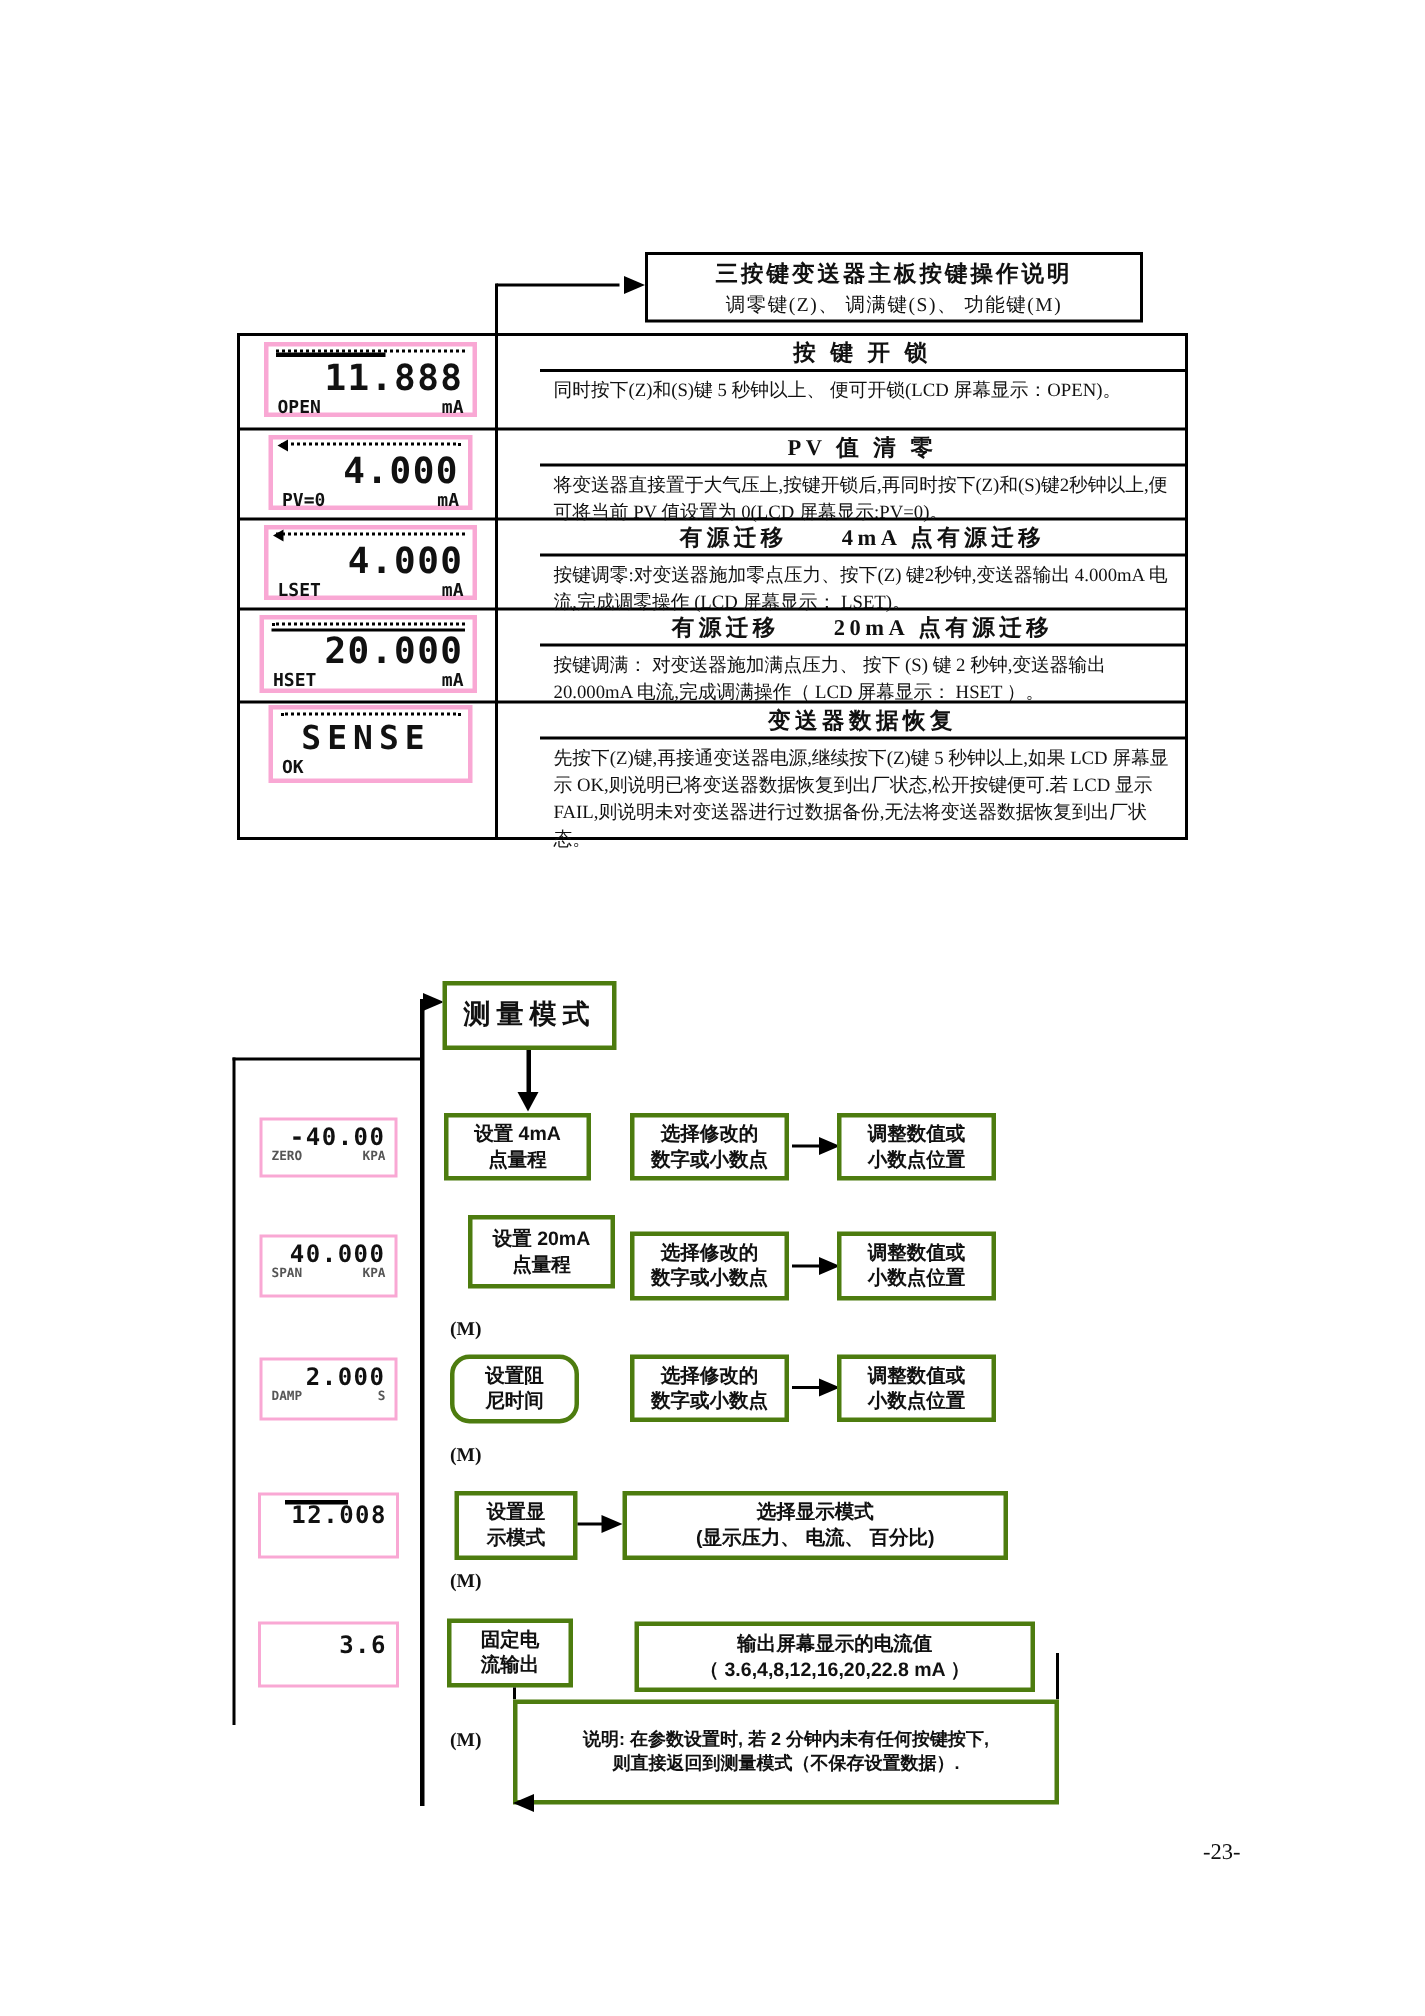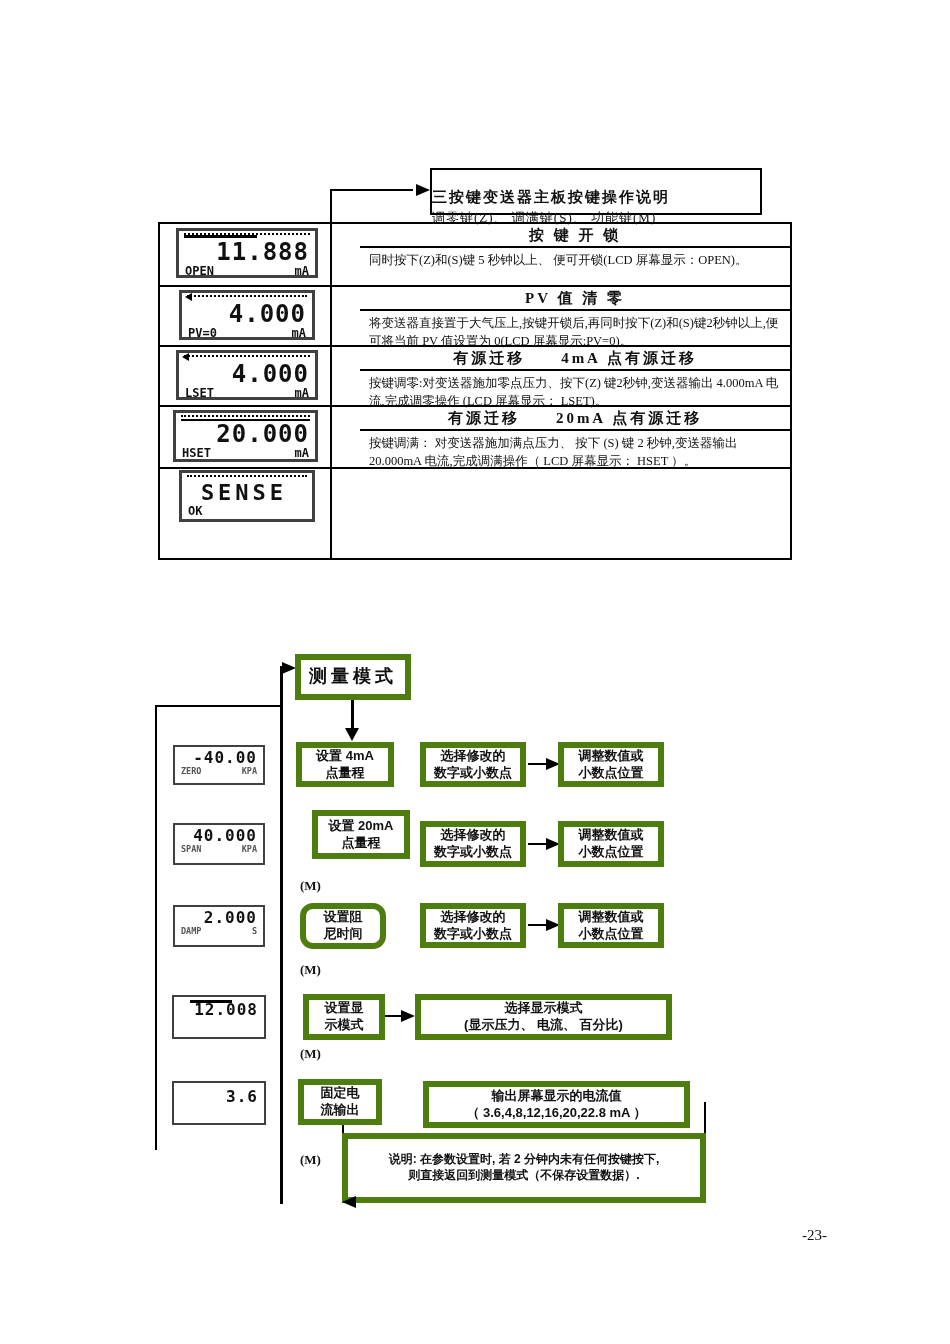--- a/index.html
+++ b/index.html
@@ -19,55 +19,55 @@
     border-left:14px solid #000; }
   .ar-left { position:absolute; width:0; height:0;
     border-top:6px solid transparent; border-bottom:6px solid transparent;
     border-right:14px solid #000; }
   .ar-down { position:absolute; width:0; height:0;
     border-left:7px solid transparent; border-right:7px solid transparent;
     border-top:13px solid #000; }
 
   
   .title-box { position:absolute; left:430px; top:168px; width:332px; height:47px;
-    border:2px solid #000; text-align:left; padding-top:18px; }
+    border:2px solid #000; text-align:center; padding-top:3px; }
   .title-box .t1 { font-size:15px; font-weight:bold; letter-spacing:2px; }
   .title-box .t2 { font-size:13px; margin-top:2px; letter-spacing:1px; }
 
   
   .key-table { position:absolute; left:158px; top:222px; width:634px; height:338px;
     border:2px solid #000; }
   .kt-div { position:absolute; left:170px; top:0; bottom:0; width:2px; background:#000; }
   .kt-sep { position:absolute; left:0; width:100%; height:2px; background:#000; }
   .kt-cell { position:absolute; left:172px; width:458px;padding-left:28px; }
   .cell-head { text-align:center; font-weight:bold; font-size:15px; letter-spacing:3px;
     padding:2px 0 1px; border-bottom:2px solid #000; }
   .cell-body { padding:3px 9px 2px; font-size:12.5px; line-height:1.45; }
 
   
-  .lcd { position:absolute; border:3px solid #404040; background:#fff; }
+  .lcd { position:absolute; border:3px solid #f9a8d4; background:#fff; }
   .lcd-scale { height:6px; margin:2px 5px 0; border-top:2px dotted #000; position:relative; }
   .scale-none { border-top:none; }
   .scale-bar::after { content:""; position:absolute; left:0; top:0; width:58%; height:3px; background:#000; }
   .scale-arrow::before { content:""; position:absolute; left:-2px; top:-4px; width:0; height:0;
     border-top:4px solid transparent; border-bottom:4px solid transparent; border-right:7px solid #000; }
   .scale-double { border-bottom:2px solid #000; }
   .scale-over::after { content:""; position:absolute; left:14%; top:1px; width:52%; height:3px; background:#000; }
   .lcd-main { font-family:"DejaVu Sans Mono",monospace; font-weight:bold; text-align:right;
     line-height:1; letter-spacing:1px; padding-right:6px; }
   .lcd-sub { display:flex; justify-content:space-between; padding:0 6px 2px;
     font-family:"DejaVu Sans Mono",monospace; font-weight:bold; }
   .lcd-big .lcd-main { font-size:24px; margin-top:1px; }
   .lcd-big .lcd-sub { font-size:12px; }
   .lcd-small { border-width:2px; }
   .lcd-small .lcd-main { font-size:16px; margin-top:3px; }
   .lcd-small .lcd-sub { font-size:8.5px; color:#555;align-items:flex-end; }
 
   
-  .fbox { position:absolute; border:6px solid #4d7c0f; background:#fff;
+  .fbox { position:absolute; border:3px solid #4d7c0f; background:#fff;
     display:flex; align-items:center; justify-content:center; text-align:center;
     white-space:pre-line; font-family:"Liberation Sans","DejaVu Sans",sans-serif;
     font-weight:bold; font-size:13px; line-height:1.3; }
   .measure { font-size:18px; letter-spacing:4px; }
   .notes { position:absolute; left:432px; top:645px; width:300px;
     font-family:"Liberation Sans","DejaVu Sans",sans-serif; font-weight:bold;
     font-size:12px; line-height:19px; white-space:pre-line; }
   .mlab { position:absolute; left:300px; font-size:13px; font-weight:bold;
     font-family:"Liberation Serif",serif; }
   .note-box { font-size:12px; }
@@ -103,20 +103,24 @@
       <div class="cell-body">将变送器直接置于大气压上,按键开锁后,再同时按下(Z)和(S)键2秒钟以上,便可将当前 PV 值设置为 0(LCD 屏幕显示:PV=0)。</div>
     </div>
     <div class="kt-cell" style="top:123px;height:58px;">
       <div class="cell-head">有源迁移　　4mA 点有源迁移</div>
       <div class="cell-body">按键调零:对变送器施加零点压力、按下(Z) 键2秒钟,变送器输出 4.000mA 电流,完成调零操作 (LCD 屏幕显示： LSET)。</div>
     </div>
     <div class="kt-cell" style="top:183px;height:60px;border-radius:11px;">
       <div class="cell-head">有源迁移　　20mA 点有源迁移</div>
       <div class="cell-body">按键调满： 对变送器施加满点压力、 按下 (S) 键 2 秒钟,变送器输出 20.000mA 电流,完成调满操作（ LCD 屏幕显示： HSET ）。</div>
     </div>
+    <div class="kt-cell" style="top:245px;height:89px;">
+      <div class="cell-head">变送器数据恢复</div>
+      <div class="cell-body">先按下(Z)键,再接通变送器电源,继续按下(Z)键 5 秒钟以上,如果 LCD 屏幕显示 OK,则说明已将变送器数据恢复到出厂状态,松开按键便可.若 LCD 显示 FAIL,则说明未对变送器进行过数据备份,无法将变送器数据恢复到出厂状态。</div>
+    </div>
   </div>
 
   <div class="lcd lcd-big" style="left:176px;top:228px;width:142px;height:50px;">
     <div class="lcd-scale scale-bar"></div>
     <div class="lcd-main">11.888</div>
     <div class="lcd-sub">
         <span>OPEN</span>
         <span>mA</span>
       </div>
   </div>

